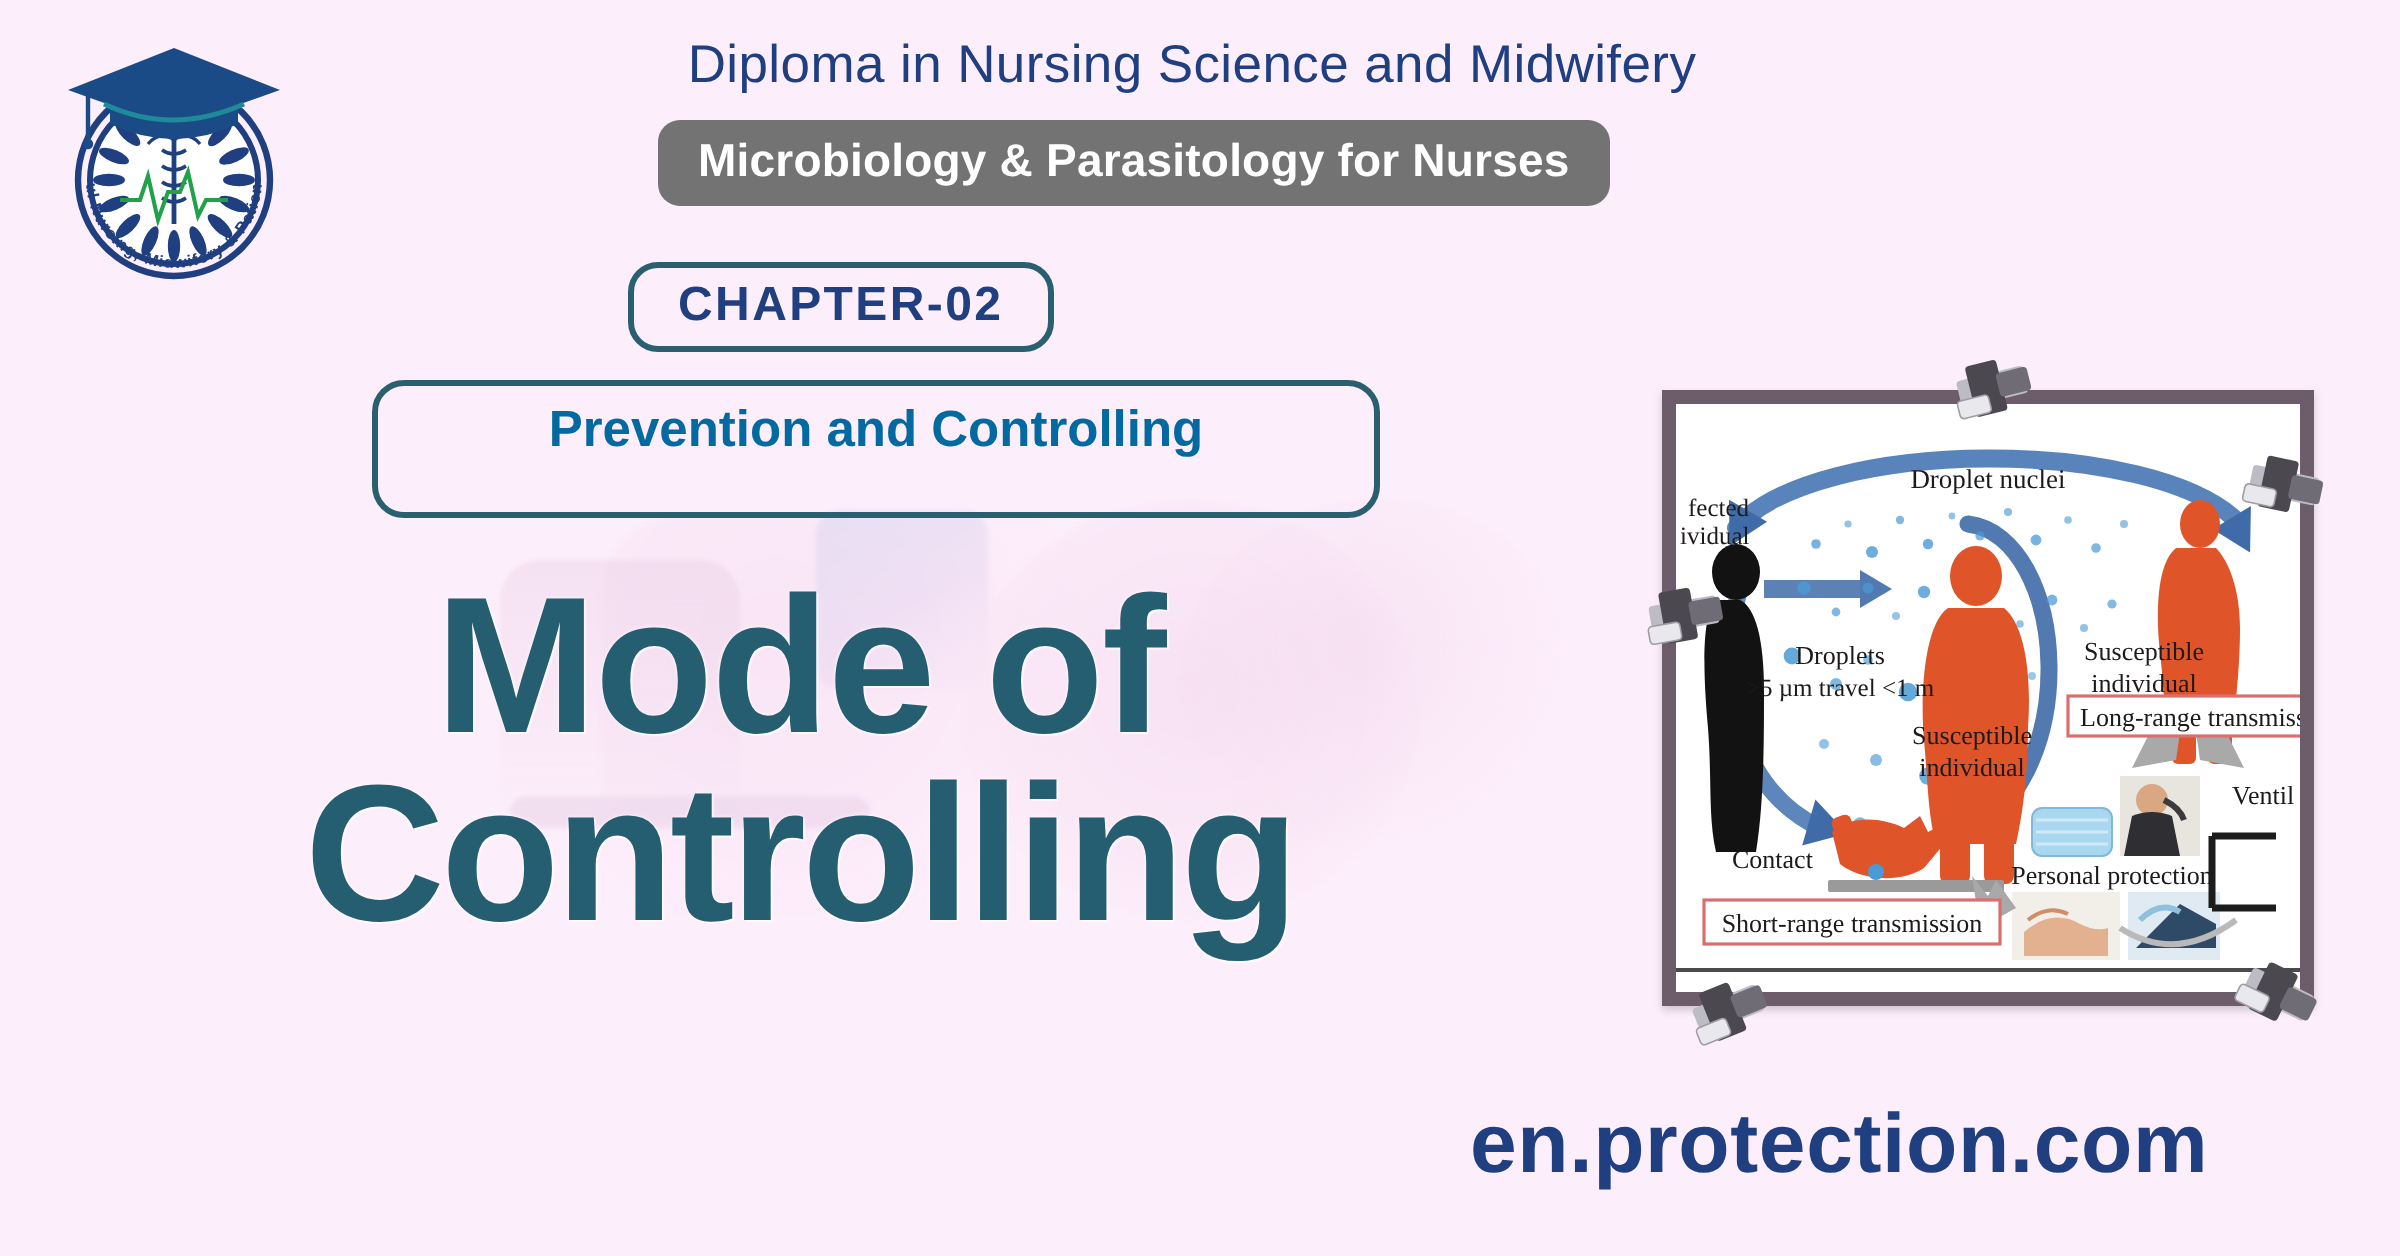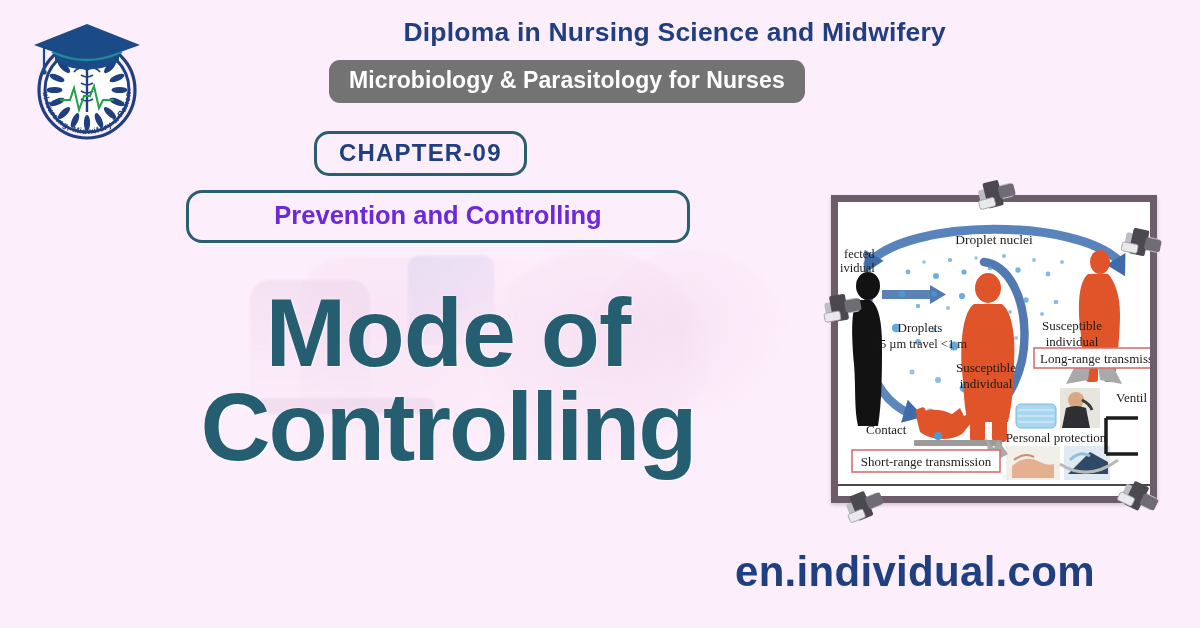--- a/index.html
+++ b/index.html
@@ -24,55 +24,54 @@
   .wm5{left:255px;top:398px;width:180px;height:16px;border-radius:8px;background:#e8d2e8;opacity:.5;}
   .wm6{left:590px;top:250px;width:200px;height:180px;border-radius:50%;
        background:radial-gradient(circle at 45% 40%, #f0d6ec 0%, rgba(253,238,251,0) 70%);}
 
   
   .logo{position:absolute;left:22px;top:12px;width:130px;height:140px;}
   .logo svg{display:block;}
 
   
   .diploma{
-    position:absolute;left:246px;top:17px;width:700px;text-align:right;
-    font-size:26.5px;font-weight:bold;color:#1f3f80;letter-spacing:.2px;
+    position:absolute;left:246px;top:17px;width:700px;text-align:center;
+    font-size:26.5px;font-weight:normal;color:#1f3f80;letter-spacing:.2px;
     white-space:nowrap;
   }
   .subject-badge{
     position:absolute;left:329px;top:60px;
     background:#737373;color:#ffffff;border-radius:11px;
     padding:7px 20px 9px 20px;
     font-size:23px;font-weight:bold;white-space:nowrap;letter-spacing:.1px;
   }
   .chapter-badge{
     position:absolute;left:314px;top:131px;
     border:3px solid #2a5f70;border-radius:15px;
     padding:5px 22px 6px 22px;
     color:#1f3f80;font-size:24px;font-weight:bold;letter-spacing:1.2px;
     white-space:nowrap;background:transparent;
   }
   .topic-box{
     position:absolute;left:186px;top:190px;width:470px;
     border:3px solid #2a5f70;border-radius:16px;
-    padding:8px 14px 10px 14px;
-    text-align:center;color:#6d28d9;
+    padding:8px 14px 26px 14px;
+    text-align:center;color:#0369a1;
     font-size:25.5px;font-weight:bold;line-height:1.14;
     background:transparent;
   }
 
   
   .main-title{
     position:absolute;left:0px;top:286px;width:800px;
     text-align:center;
     color:#255d71;
     font-size:97px;font-weight:bold;line-height:.97;
     letter-spacing:-1px;
     text-shadow:0 0 2px rgba(255,255,255,.85), 1px 1px 0 rgba(255,255,255,.5);
-    margin-left:48px;
   }
   .main-title .l2{display:block;letter-spacing:-2px;}
 
   
   .site-url{
     position:absolute;left:735px;top:548px;
     color:#1f3f80;font-size:42px;font-weight:bold;letter-spacing:.3px;
     white-space:nowrap;
   }
 
@@ -155,32 +154,32 @@
       <text font-size="8.1" font-weight="bold" fill="#1f3f80" font-family="Liberation Sans, sans-serif" letter-spacing="0.6">
         <textPath href="#arcBot" startOffset="50%" text-anchor="middle">Gurukul Nursing, Midwifery &amp; Patient Care</textPath>
       </text>
     </svg>
   </div>
 
   <div class="diploma">Diploma in Nursing Science and Midwifery</div>
 
   <div class="subject-badge">Microbiology &amp; Parasitology for Nurses</div>
 
-  <div class="chapter-badge">CHAPTER-09</div>
+  <div class="chapter-badge">CHAPTER-02</div>
 
   <div class="topic-box">
     <span>Prevention and Controlling</span><br>
   </div>
 
   <div class="main-title">
     <span>Mode of</span>
     <span class="l2">Controlling</span>
   </div>
 
-  <div class="site-url">en.individual.com</div>
+  <div class="site-url">en.protection.com</div>
 
   <div class="panel">
     <div class="panel-inner">
       <svg width="312" height="297" viewBox="0 0 312 297" style="display:block">
         <rect x="0" y="0" width="312" height="297" fill="#ffffff"></rect>
 
         <g fill="none">
           <path d="M30,62 C70,16 240,16 282,60" stroke="#4a79b5" stroke-width="9" stroke-linecap="round" opacity=".92"></path>
           <polygon points="282,50 294,70 272,70" fill="#3f6ca8" transform="rotate(32 283,60)"></polygon>
           <polygon points="30,52 42,72 20,72" fill="#3f6ca8" transform="rotate(-150 31,62)"></polygon>

